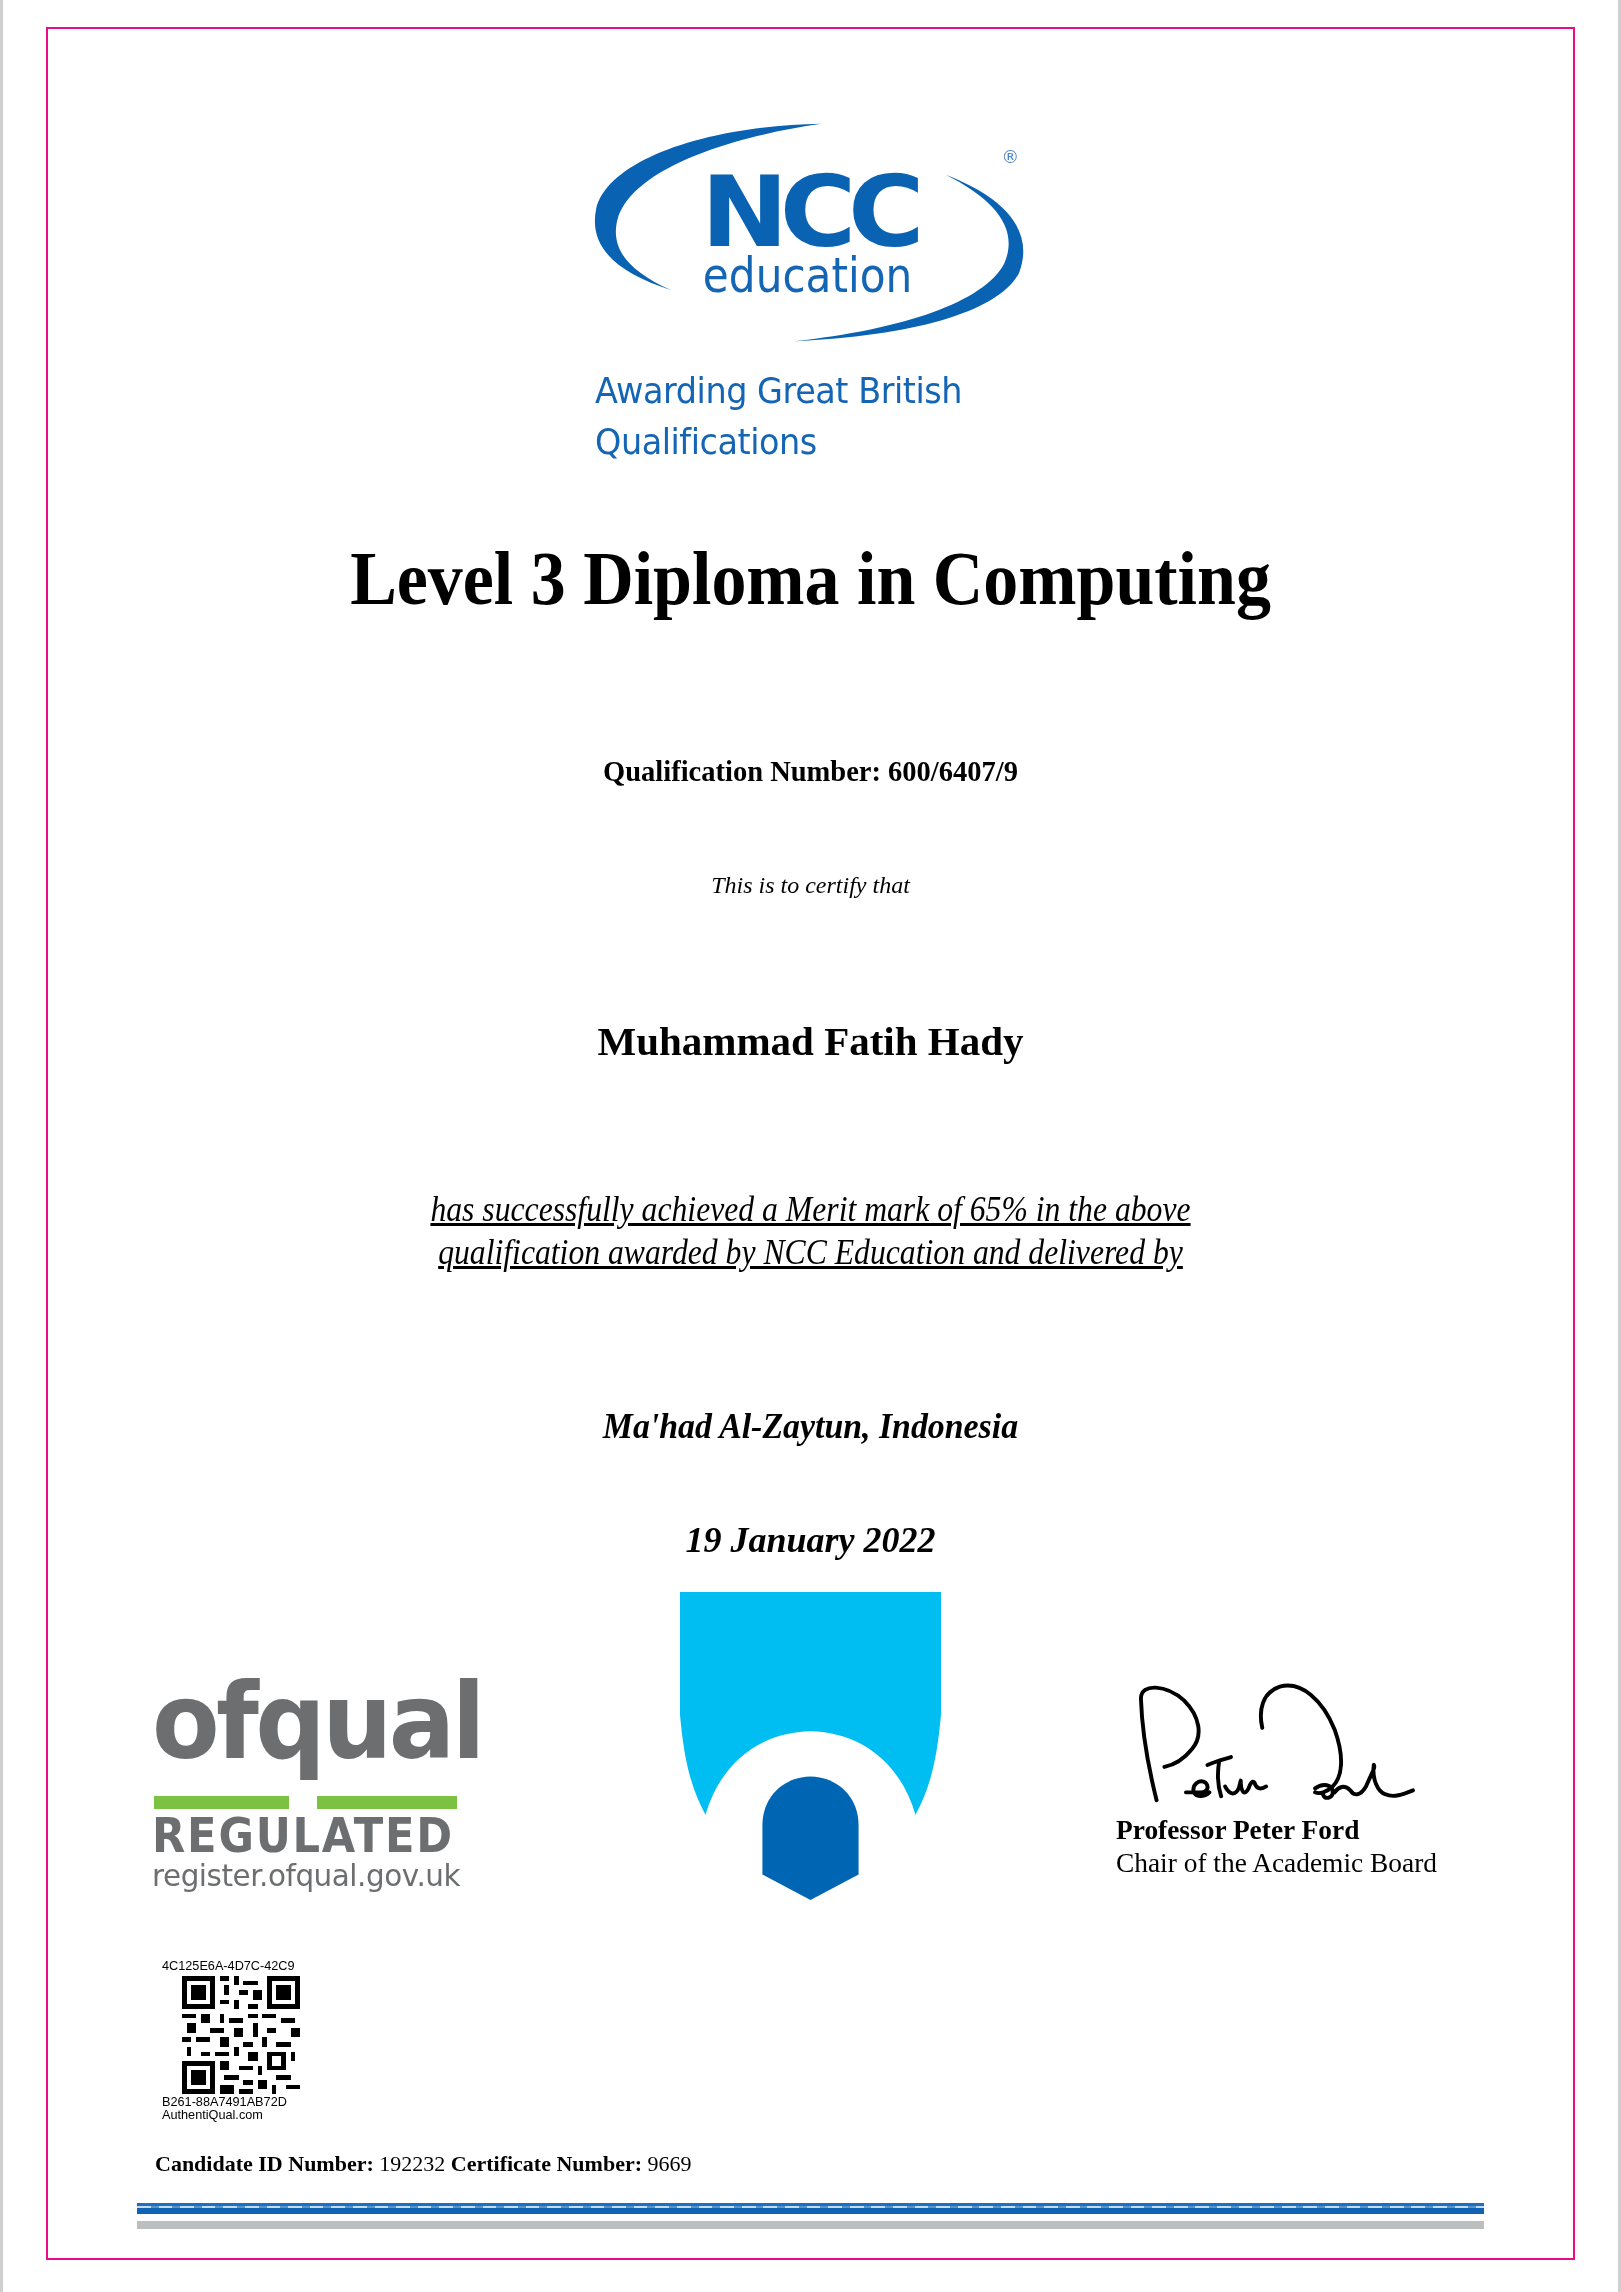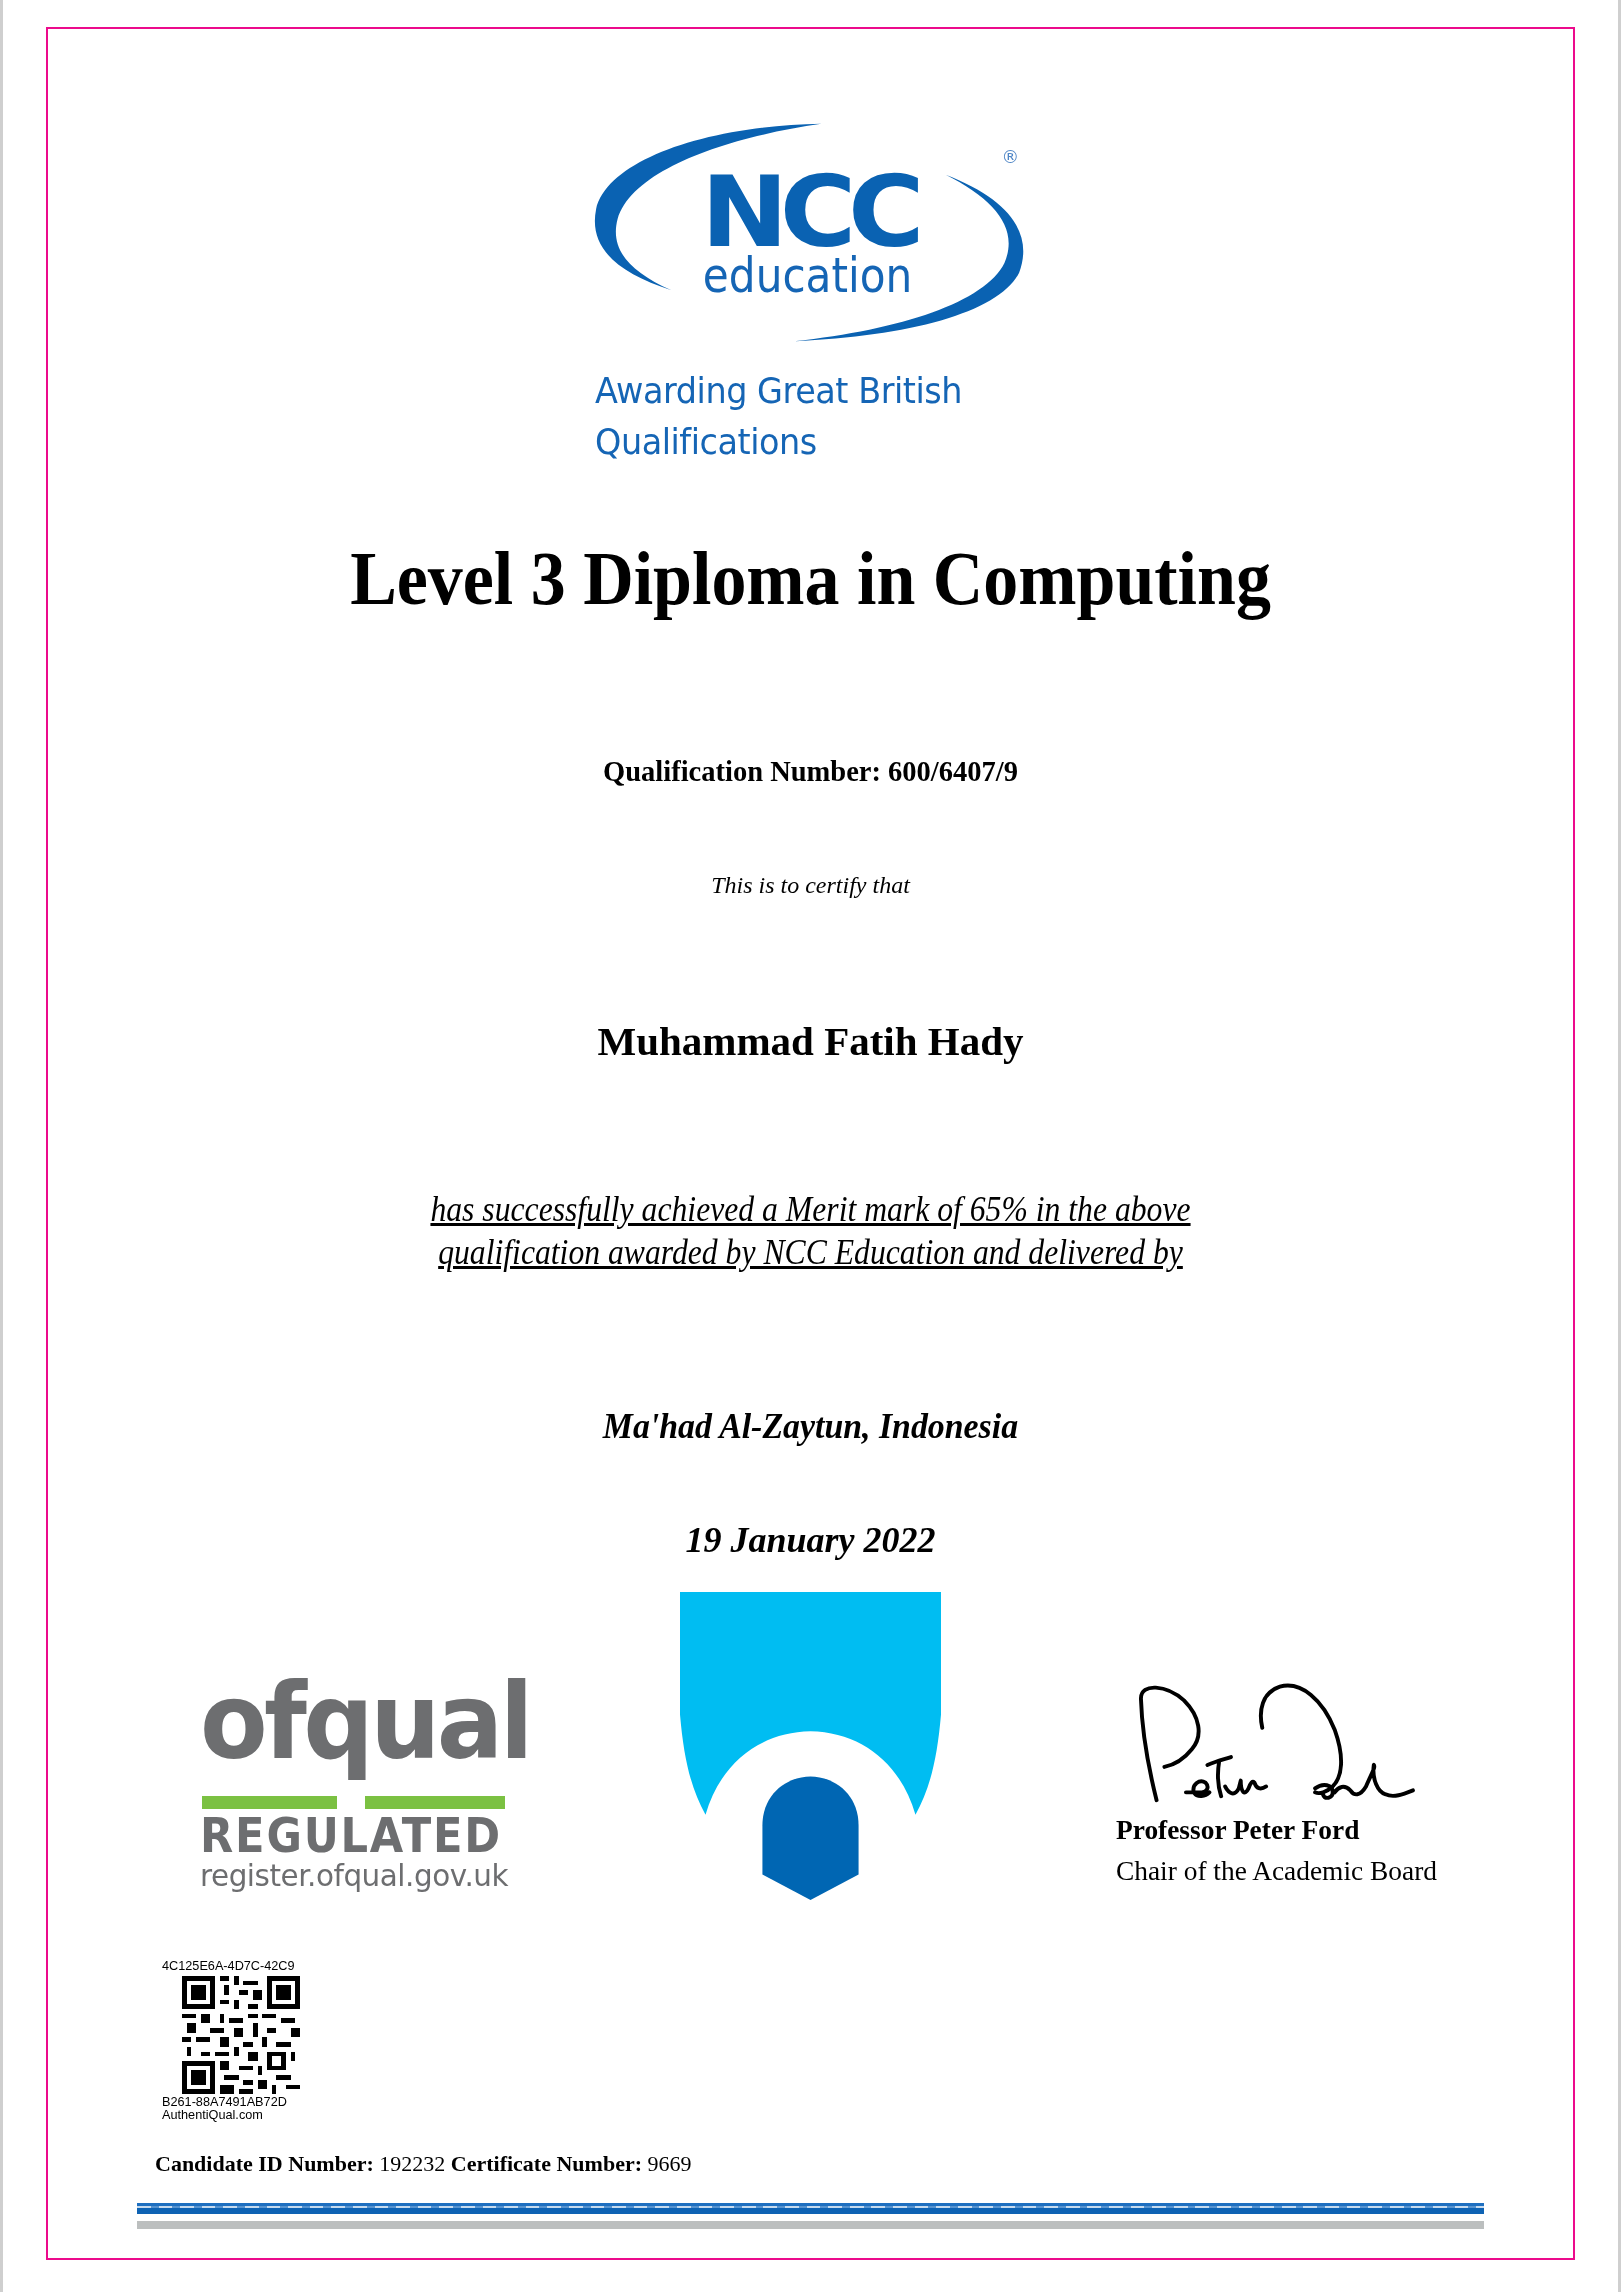--- a/index.html
+++ b/index.html
@@ -48,21 +48,21 @@
   .para span { display:block; transform:scaleX(0.88); }
   .institution {
     top:1402px; font-size:36px; font-style:italic; font-weight:bold; line-height:49px;
     transform:scaleX(0.94);
   }
   .date {
     top:1516px; font-size:36px; font-style:italic; font-weight:bold; line-height:49px;
   }
 
   
-  .ofqual { position:absolute; left:152px; top:1691px; width:314px; height:206px;margin-left:48px; }
+  .ofqual { position:absolute; left:152px; top:1691px; width:314px; height:206px; }
   .ofqual-word {
     position:absolute; left:0; top:-21.6px; font-family:"DejaVu Sans", sans-serif;
     font-weight:bold; font-size:106px; color:#6d6e70; letter-spacing:-3.9px;
     transform:scaleX(0.93); transform-origin:left top; line-height:1;
   }
   .ofqual-bar { position:absolute; top:105px; height:12.7px; background:#7bc142; }
   .ofqual-reg {
     position:absolute; left:0; top:120px; font-family:"DejaVu Sans", sans-serif;
     font-weight:bold; font-size:48px; color:#6d6e70; letter-spacing:2px; line-height:1;
     transform:scaleX(0.9); transform-origin:left top;
@@ -91,21 +91,21 @@
 
   
   .shield { position:absolute; left:680px; top:1592px; width:261px; height:312px; }
 
   
   .signature { position:absolute; left:1127px; top:1671px; width:294px; height:137px; }
   .sig-name {
     position:absolute; left:1116px; top:1815px; font-size:27.4px; font-weight:bold; line-height:31px; white-space:nowrap;
   }
   .sig-role {
-    position:absolute; left:1116px; top:1848px; font-size:27.4px; line-height:31px; white-space:nowrap;margin-top:8px;
+    position:absolute; left:1116px; top:1848px; font-size:27.4px; line-height:31px; white-space:nowrap;
   }
 </style>
 </head>
 <body>
 
 <div class="edge-left"></div>
 <div class="edge-right"></div>
 <div class="frame"></div>
 
 <div class="ncc-logo">

